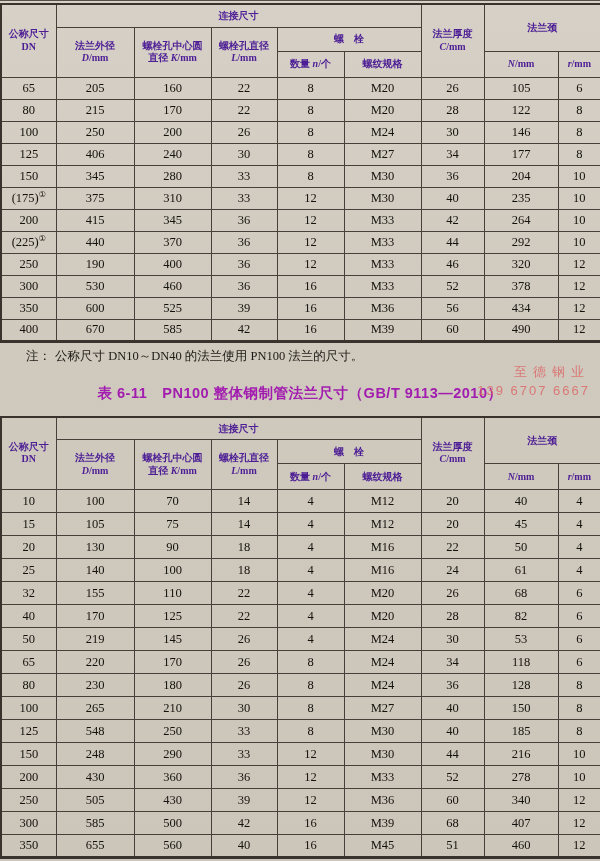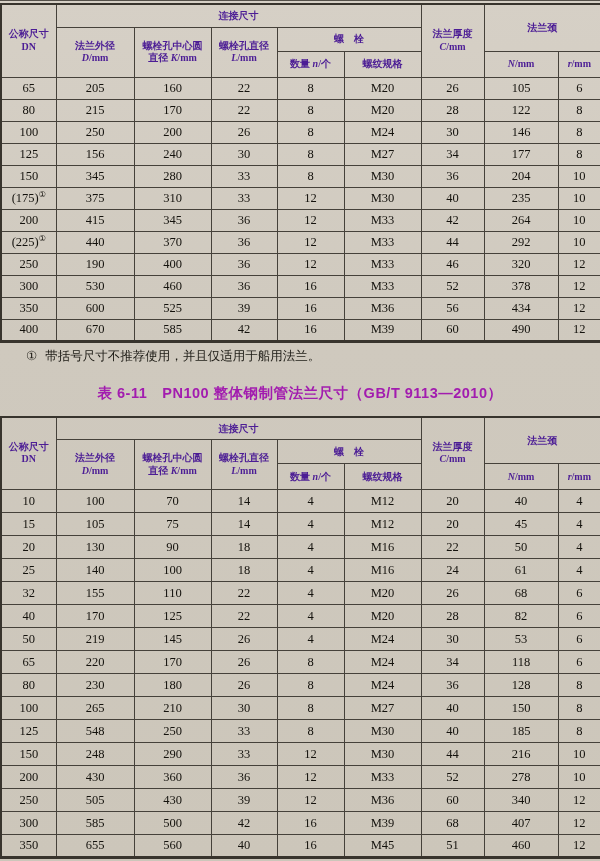--- a/index.html
+++ b/index.html
@@ -140,21 +140,21 @@
           <td>200</td>
           <td>26</td>
           <td>8</td>
           <td>M24</td>
           <td>30</td>
           <td>146</td>
           <td>8</td>
         </tr>
         <tr>
           <td>125</td>
-          <td>156</td>
+          <td>406</td>
           <td>240</td>
           <td>30</td>
           <td>8</td>
           <td>M27</td>
           <td>34</td>
           <td>177</td>
           <td>8</td>
         </tr>
         <tr>
           <td>150</td>
@@ -241,24 +241,28 @@
           <td>16</td>
           <td>M39</td>
           <td>60</td>
           <td>490</td>
           <td>12</td>
         </tr>
       </tbody>
   </table>
 
   <div class="between">
-    <div class="note note2">
-      <span class="note-pre">①</span><span>带括号尺寸不推荐使用，并且仅适用于船用法兰。</span>
+    <div class="note">
+      <span class="note-pre">注：</span><span>公称尺寸 DN10～DN40 的法兰使用 PN100 法兰的尺寸。</span>
     </div>
     <div class="caption">表 6-11　PN100 整体钢制管法兰尺寸（GB/T 9113—2010）</div>
+    <div class="watermark">
+      <div class="w1">至德钢业</div>
+      <div class="w2">139 6707 6667</div>
+    </div>
   </div>
 
   <table class="flange-table t-bot">
     <colgroup>
       <col style="width:55px">
         <col style="width:78px">
         <col style="width:77px">
       <col style="width:66px">
         <col style="width:67px">
         <col style="width:77px">

